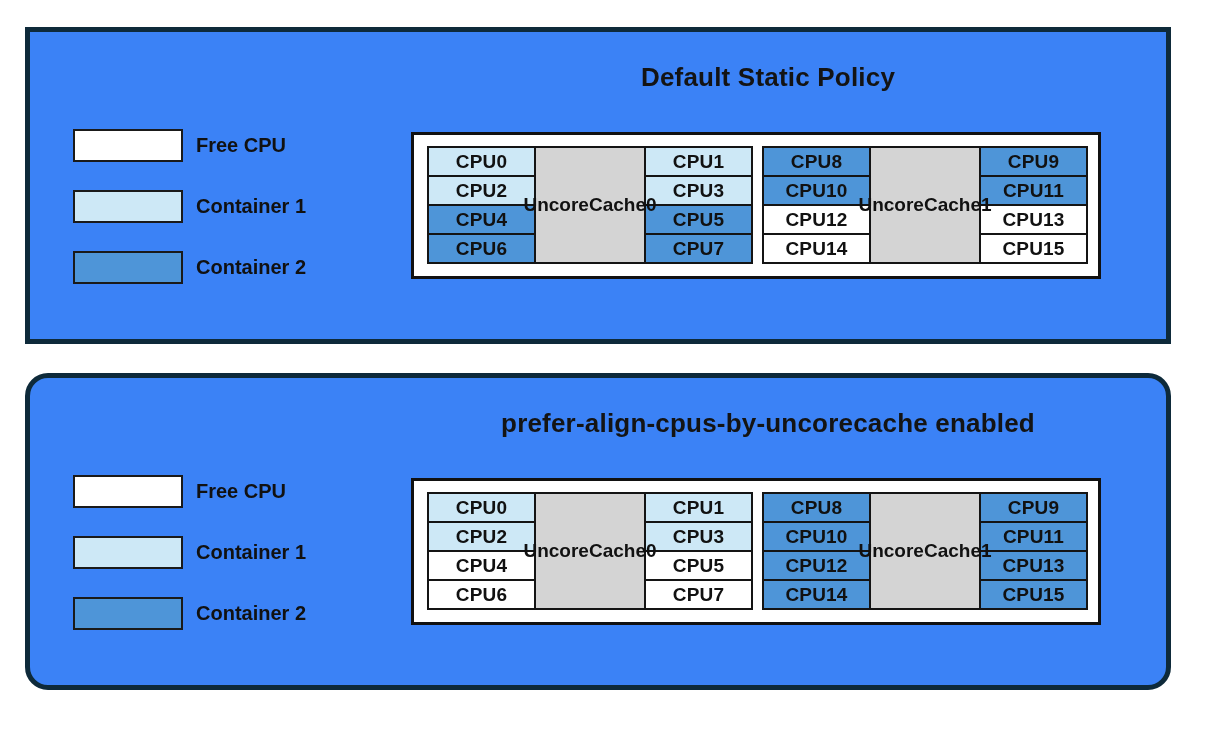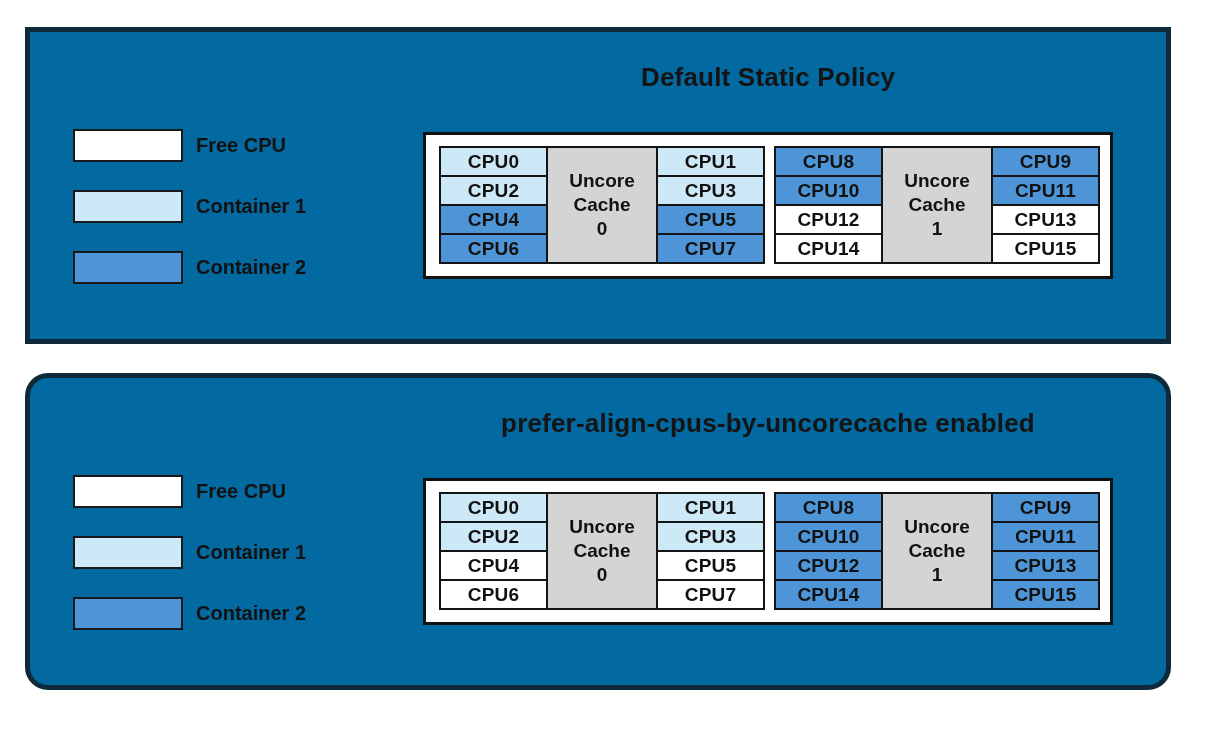--- a/index.html
+++ b/index.html
@@ -3,56 +3,56 @@
 <meta charset="utf-8">
 <style>
   * { margin:0; padding:0; box-sizing:border-box; }
   html,body { background:#ffffff; }
   body {
     width:1205px; height:730px; position:relative; overflow:hidden;
     font-family:"Liberation Sans", sans-serif; font-weight:bold; color:#111111;
   }
   .panel {
     position:absolute; left:25px; width:1146px; height:317px;
-    border:5px solid #0e2a3a; background:#0369a1;
+    border:5px solid #0e2a3a; background:#3b82f6;
   }
   .panel-top { top:27px; }
   .panel-bottom { top:373px;border-radius:23px; }
 
   .panel-title {
     position:absolute; left:393px; width:690px; top:30px;
     text-align:center; font-size:26px; letter-spacing:0.2px; color:#141414;
   }
 
   .legend { position:absolute; left:43px; top:97px; display:flex; flex-direction:column; }
   .legend-item { display:flex; align-items:center; height:33px; margin-bottom:28px; }
   .legend-swatch {
     width:110px; height:33px; border:2px solid #1a1a1a;
     display:inline-block; flex:0 0 auto;
   }
   .legend-label { margin-left:13px; font-size:20px; white-space:nowrap; }
 
   .diagram {
-    position:absolute; left:393px; top:100px; width:690px; height:147px;
+    position:absolute; left:381px; top:100px; width:690px; height:147px;
     border:3px solid #111111; background:#ffffff;
     display:flex; align-items:flex-start; padding:11px 0 0 13px;
   }
   .cache-group { display:flex; margin-right:9px; }
   .cpu-col { display:flex; flex-direction:column; width:109px; }
   .cpu-cell {
     height:31px; margin-top:-2px;
     border:2px solid #141414;
     display:flex; align-items:center; justify-content:center;
     font-size:19px; letter-spacing:0.2px; background:#ffffff;
   }
   .cpu-cell:first-child { margin-top:0; }
   .uncore {
     width:112px; height:118px; margin-left:-2px; margin-right:-2px;
     border:2px solid #141414; background:#d4d4d4;
-    display:flex; flex-direction:column; align-items:center; justify-content:center;
+    display:flex; align-items:center; justify-content:center;
     font-size:19px; line-height:1.27; text-align:center; position:relative; z-index:1;
   }
 </style>
 </head>
 <body>
 
 <section class="panel panel-top">
 
   <h2 class="panel-title">Default Static Policy</h2>
 

